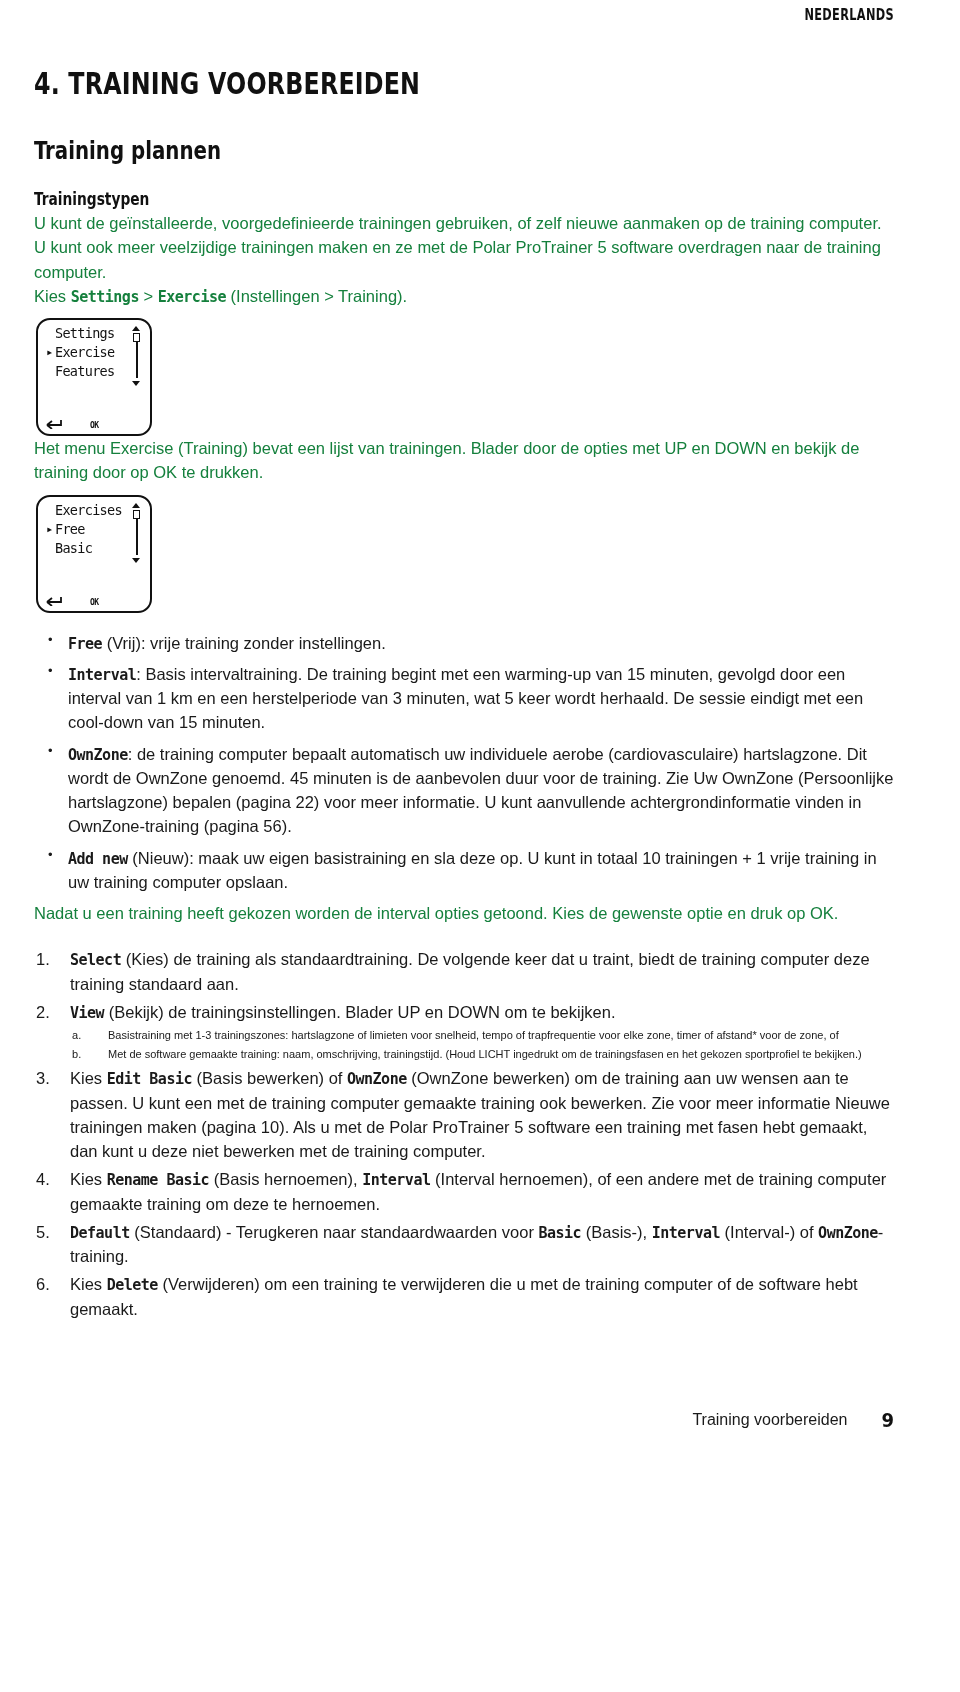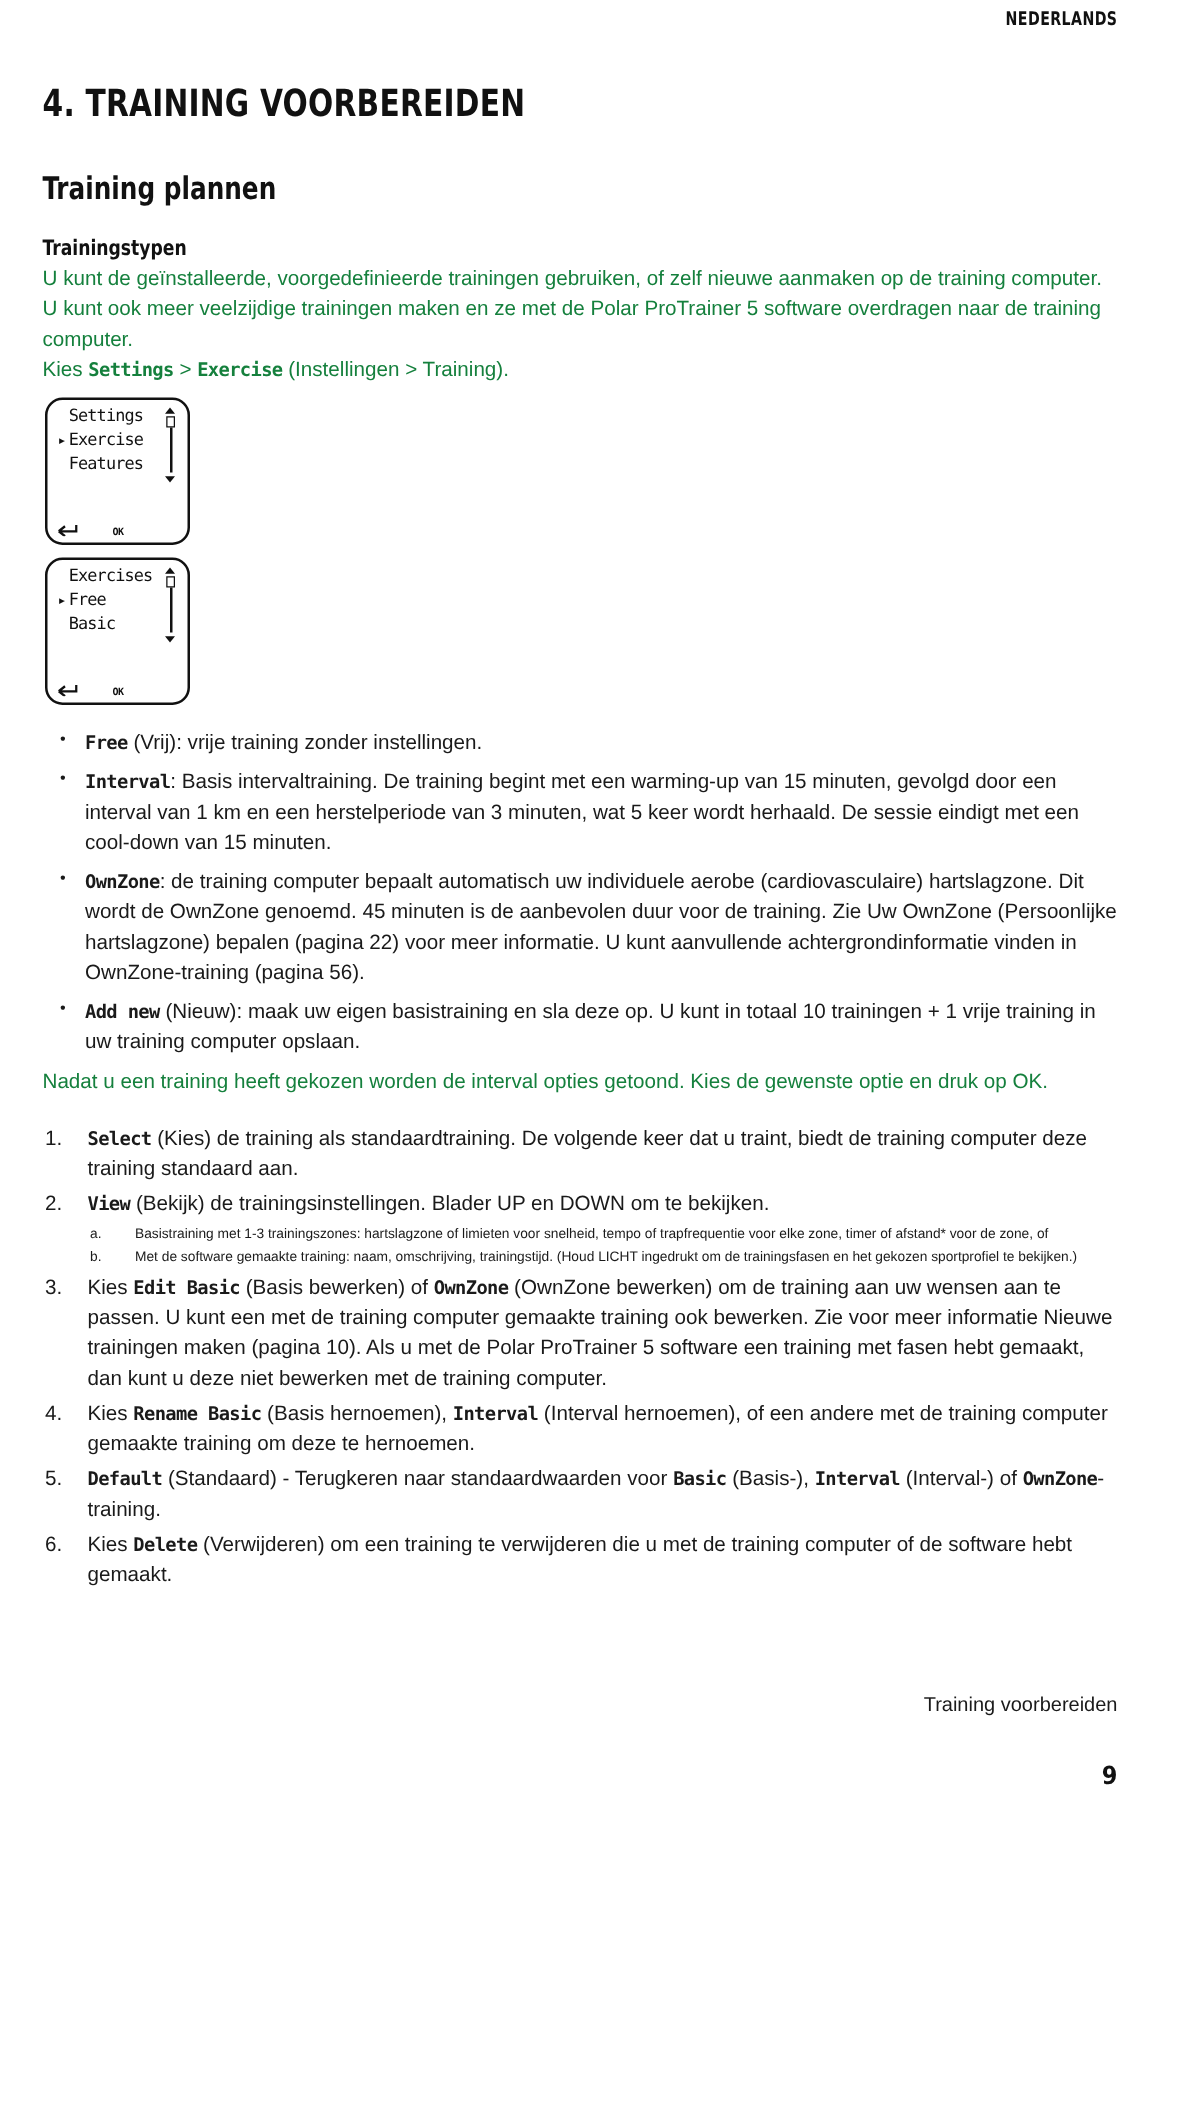--- a/index.html
+++ b/index.html
@@ -249,23 +249,22 @@
   }
 
   
   .footer {
     position: absolute;
     left: 34px;
     right: 66px;
     bottom: 28px;
     display: flex;
     justify-content: flex-end;
-    align-items: flex-end;
+    align-items: center;
     gap: 34px;
-    flex-direction: column;
   }
   .footer .fname {
     font-size: 16px;
     color: #1a1a1a;
   }
   .footer .fpage {
     font-family: "DejaVu Sans Condensed", "Liberation Sans Narrow", "Liberation Sans", sans-serif;
     font-weight: 700;
     font-size: 20px;
     color: #111;
@@ -301,20 +300,21 @@
       <div class="down"></div>
     </div>
     <div class="softkeys">
       <svg class="back-icon" viewBox="0 0 20 10">
         <path d="M1 6 L6 2 M1 6 L6 10 M1 6 L15 6 L15 1" stroke="#111" stroke-width="1.8" fill="none"></path>
       </svg>
       <span class="ok-label">OK</span>
     </div>
   </div>
 
+  <p class="body gap-md">Het menu Exercise (Training) bevat een lijst van trainingen. Blader door de opties met UP en DOWN en bekijk de training door op OK te drukken.</p>
 
   <div class="device">
     <div class="rows">
       <div class="row">Exercises</div>
       <div class="row sel">Free</div>
       <div class="row">Basic</div>
     </div>
     <div class="scroll">
       <div class="up"></div>
       <div class="bar"></div>

